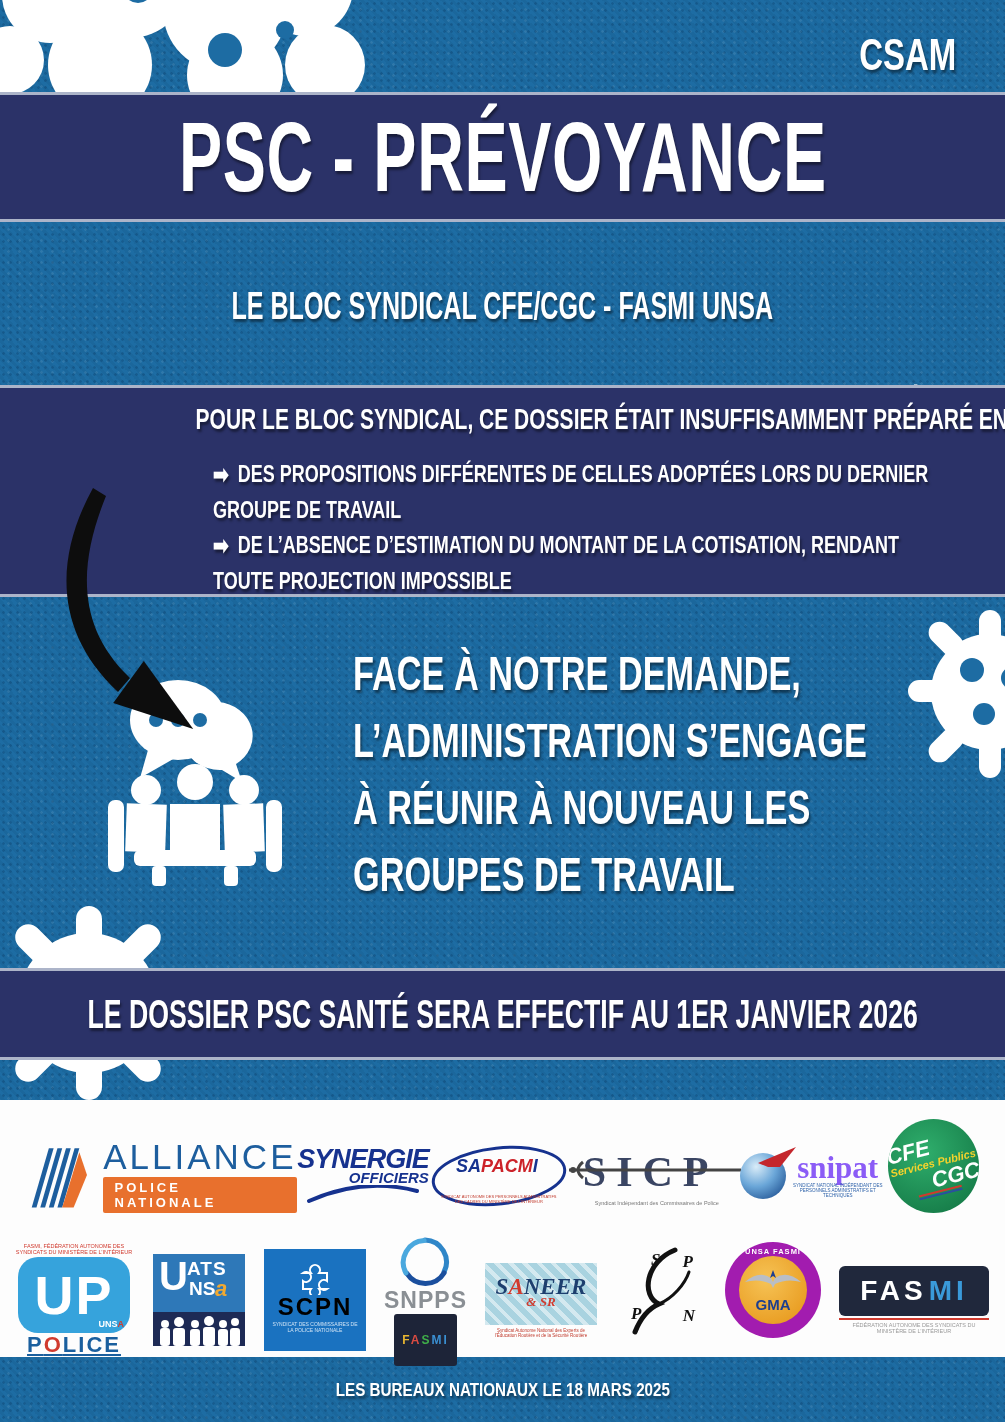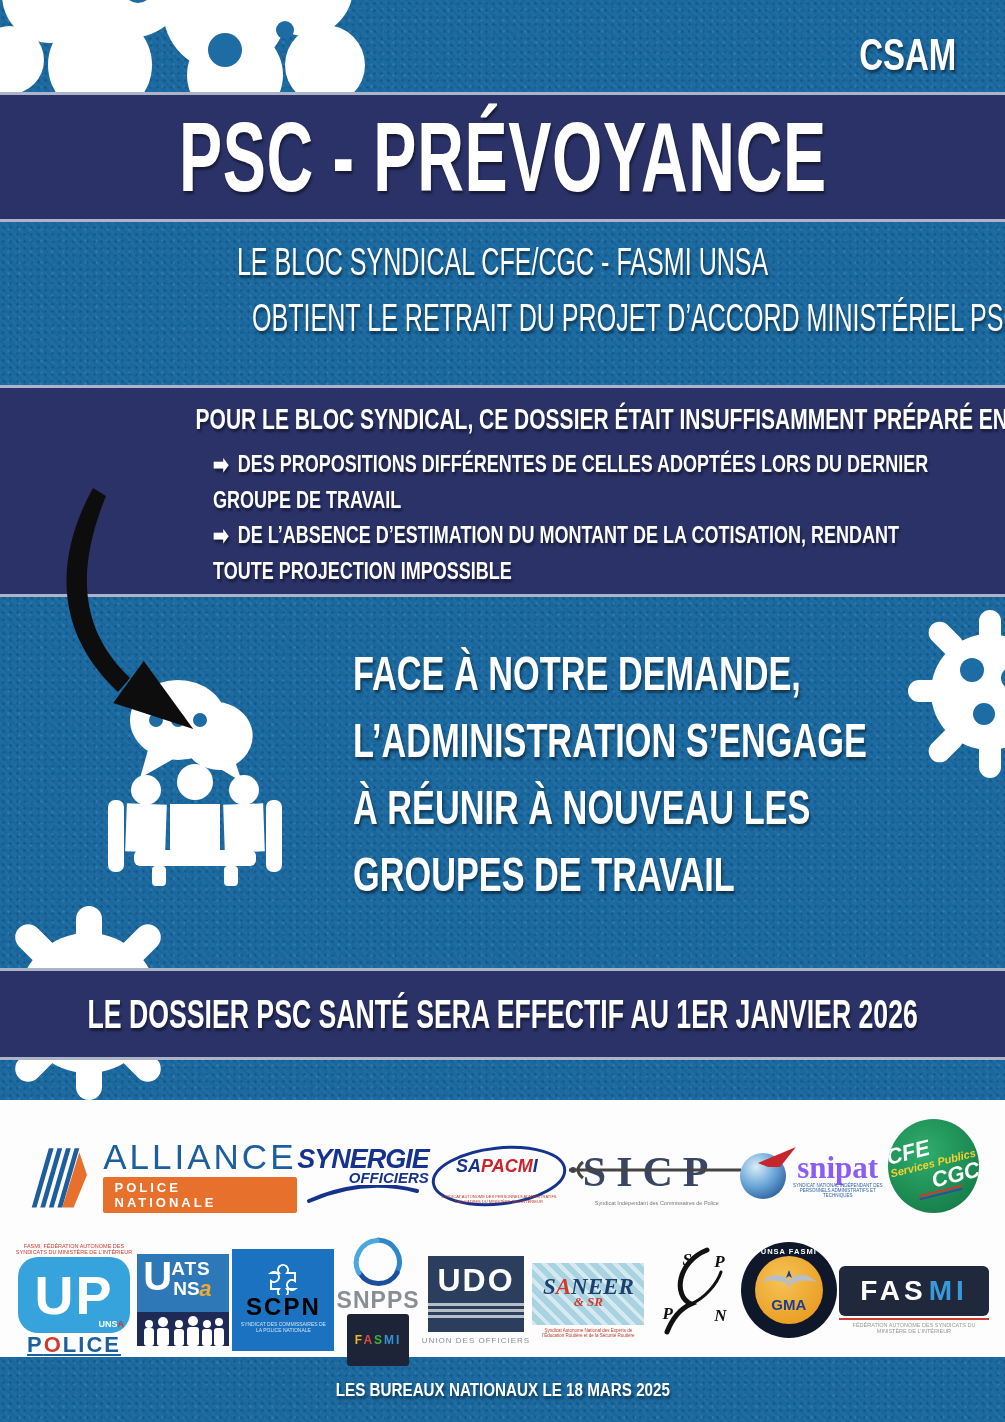--- a/index.html
+++ b/index.html
@@ -20,27 +20,27 @@
   .shadow{text-shadow:2px 3px 3px rgba(0,0,0,.45);}
   .white{color:#fff;}
   .center{text-align:center;}
 
   .csam{position:absolute;top:30px;right:32px;font-size:44px;font-weight:700;z-index:4;}
 
   .band-title{top:92px;height:130px;display:flex;align-items:center;justify-content:center;}
   .band-title .t{font-size:98px;font-weight:700;letter-spacing:1px;--sx:.66;}
 
   .subtitle{position:absolute;top:234px;left:0;width:100%;z-index:3;}
-  .subtitle .l{display:block;text-align:center;font-weight:400;font-size:38px;line-height:56px;}
+  .subtitle .l{display:block;text-align:center;font-weight:700;font-size:38px;line-height:56px;margin-top:44px;}
   .subtitle .l .cond{--sx:.66;}
 
   .band-reasons{top:385px;height:212px;padding-top:14px;}
   .band-reasons .intro{font-size:30px;font-weight:700;}
   .band-reasons .intro .cond{--sx:.7;}
-  .reason-list{margin:10px 0 0 0;padding:0 39px 0 213px;list-style:none;}
+  .reason-list{margin:20px 0 0 0;padding:0 39px 0 213px;list-style:none;}
   .reason-item{color:#fff;font-weight:700;font-size:24px;line-height:35px;}
   .reason-item .inner{display:block;transform:scaleX(.75);transform-origin:left top;width:133%;white-space:normal;}
   .reason-item .arrow{margin-right:12px;font-size:25px;vertical-align:-1px;}
 
   .engagement{position:absolute;left:353px;top:640px;z-index:3;}
   .engagement .l{font-size:49px;font-weight:700;line-height:67px;--sx:.70;}
 
   .band-effective{top:968px;height:92px;display:flex;align-items:center;justify-content:center;}
   .band-effective .t{font-size:41px;font-weight:700;--sx:.65;}
 
@@ -119,21 +119,21 @@
   .saneer-box{width:112px;height:62px;background:#a9d3e0;background-image:repeating-linear-gradient(45deg,rgba(255,255,255,.5) 0 4px,transparent 4px 10px);display:flex;flex-direction:column;align-items:center;justify-content:center;font-family:"Liberation Serif",serif;}
   .saneer-t1{font-style:italic;font-weight:700;font-size:23px;color:#1d3f6e;line-height:16px;}
   .saneer-t1 .a{color:#d03a2e;}
   .saneer-t2{font-style:italic;font-weight:700;font-size:13px;color:#d03a2e;line-height:13px;}
   .saneer-tag{font-size:4.5px;color:#c0392b;width:108px;text-align:center;margin-top:3px;line-height:5px;}
   
   .sppn{position:relative;width:92px;height:92px;font-family:"Liberation Serif",serif;color:#111;}
   .sppn span{position:absolute;font-style:italic;font-weight:700;font-size:17px;}
   .sppn .s{top:6px;left:36px;} .sppn .p1{top:8px;right:14px;} .sppn .p2{bottom:12px;left:16px;} .sppn .n{bottom:10px;right:12px;}
   
-  .gma{position:relative;width:96px;height:96px;border-radius:50%;background:#0f172a;display:flex;align-items:center;justify-content:center;}
+  .gma{position:relative;width:96px;height:96px;border-radius:50%;background:#a21caf;display:flex;align-items:center;justify-content:center;}
   .gma-ring-text{position:absolute;top:5px;left:0;width:100%;text-align:center;color:#fff;font-size:7.5px;font-weight:700;letter-spacing:1px;}
   .gma-inner{width:68px;height:68px;border-radius:50%;background:radial-gradient(circle at 40% 35%,#f6c356,#e89a1e 85%);display:flex;flex-direction:column;align-items:center;justify-content:center;position:relative;}
   .gma-name{color:#1d3f8f;font-weight:900;font-size:15px;margin-top:2px;}
   
   .fasmi-box{width:150px;height:50px;background:#20283c;border-radius:6px;display:flex;align-items:center;justify-content:center;gap:2px;}
   .fasmi-t1{color:#fff;font-weight:900;font-size:28px;letter-spacing:4px;}
   .fasmi-t2{color:#3a9ad9;font-weight:900;font-size:28px;letter-spacing:4px;}
   .fasmi-bar{width:150px;height:2px;background:#d03a2e;margin-top:2px;}
   .fasmi-tag{font-size:5.5px;color:#999;margin-top:2px;width:150px;text-align:center;}
 </style>
@@ -390,31 +390,20 @@
           <g fill="none" stroke-width="5" stroke-linecap="round">
             <path d="M27,5 a22,22 0 0 1 19,32" stroke="#2f86c8"></path>
             <path d="M27,5 a22,22 0 0 1 19,32" stroke="#1b4f9e" transform="rotate(120 27 27)"></path>
             <path d="M27,5 a22,22 0 0 1 19,32" stroke="#4aa8de" transform="rotate(240 27 27)"></path>
           </g>
         </svg>
         <span class="snpps-name">SNPPS</span>
         <span class="snpps-chip"><span class="c1">F</span><span class="c2">A</span><span class="c3">S</span><span class="c4">MI</span></span>
       </div>
 
-      <div class="logo">
-        <div class="udo-box">
-          <span class="udo-name">UDO</span>
-          <div class="udo-stripes">
-              <div></div>
-              <div></div>
-              <div></div>
-            </div>
-        </div>
-        <span class="udo-sub">UNION DES OFFICIERS</span>
-      </div>
 
       <div class="logo">
         <div class="saneer-box">
           <span class="saneer-t1"><span>S</span><span class="a">A</span><span>NEER</span></span>
           <span class="saneer-t2">&amp; SR</span>
         </div>
         <div class="saneer-tag">Syndicat Autonome National des Experts de l’Éducation Routière et de la Sécurité Routière</div>
       </div>
 
       <div class="sppn">

